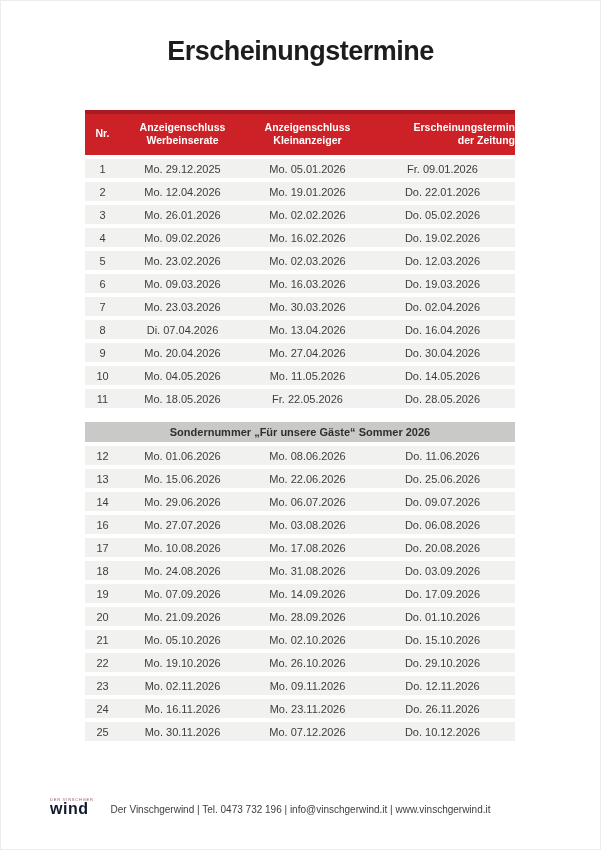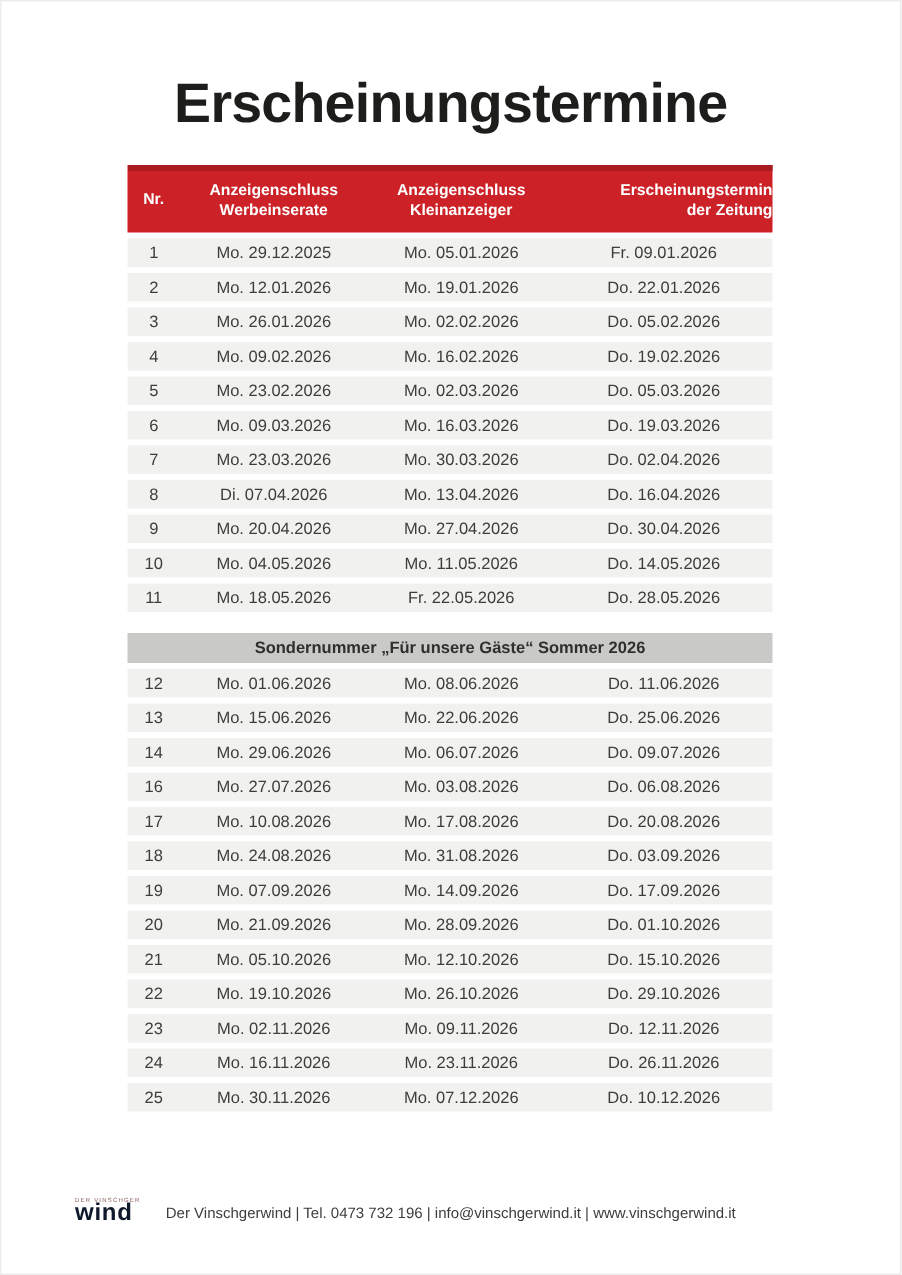--- a/index.html
+++ b/index.html
@@ -10,23 +10,23 @@
     position: relative;
     overflow: hidden;
   }
   .page {
     position: absolute; inset: 0;
     background: #ffffff;
     box-shadow: inset 0 0 0 1px #ececec;
   }
   .title {
     position: absolute;
-    top: 48px; left: 0; width: 100%;
-    text-align: center;
-    font-size: 37px;
+    top: 36px; left: 0; width: 100%;
+    text-align: center;
+    font-size: 27px;
     font-weight: bold;
     letter-spacing: -0.5px;
     color: var(--title-color, #1d1d1b);
   }
   .schedule-table {
     position: absolute;
     left: 85px; top: 110px;
     width: 430px;
   }
   .thead {
@@ -137,41 +137,41 @@
     </div>
     <div class="tbody">
         <div class="row">
           <div class="cell c0">1</div>
           <div class="cell c1">Mo. 29.12.2025</div>
           <div class="cell c2">Mo. 05.01.2026</div>
           <div class="cell c3">Fr. 09.01.2026</div>
         </div>
         <div class="row">
           <div class="cell c0">2</div>
-          <div class="cell c1">Mo. 12.01.2026</div>
+          <div class="cell c1">Mo. 12.04.2026</div>
           <div class="cell c2">Mo. 19.01.2026</div>
           <div class="cell c3">Do. 22.01.2026</div>
         </div>
         <div class="row">
           <div class="cell c0">3</div>
           <div class="cell c1">Mo. 26.01.2026</div>
           <div class="cell c2">Mo. 02.02.2026</div>
           <div class="cell c3">Do. 05.02.2026</div>
         </div>
         <div class="row">
           <div class="cell c0">4</div>
           <div class="cell c1">Mo. 09.02.2026</div>
           <div class="cell c2">Mo. 16.02.2026</div>
           <div class="cell c3">Do. 19.02.2026</div>
         </div>
         <div class="row">
           <div class="cell c0">5</div>
           <div class="cell c1">Mo. 23.02.2026</div>
           <div class="cell c2">Mo. 02.03.2026</div>
-          <div class="cell c3">Do. 05.03.2026</div>
+          <div class="cell c3">Do. 12.03.2026</div>
         </div>
         <div class="row">
           <div class="cell c0">6</div>
           <div class="cell c1">Mo. 09.03.2026</div>
           <div class="cell c2">Mo. 16.03.2026</div>
           <div class="cell c3">Do. 19.03.2026</div>
         </div>
         <div class="row">
           <div class="cell c0">7</div>
           <div class="cell c1">Mo. 23.03.2026</div>
@@ -247,21 +247,21 @@
         </div>
         <div class="row">
           <div class="cell c0">20</div>
           <div class="cell c1">Mo. 21.09.2026</div>
           <div class="cell c2">Mo. 28.09.2026</div>
           <div class="cell c3">Do. 01.10.2026</div>
         </div>
         <div class="row">
           <div class="cell c0">21</div>
           <div class="cell c1">Mo. 05.10.2026</div>
-          <div class="cell c2">Mo. 12.10.2026</div>
+          <div class="cell c2">Mo. 02.10.2026</div>
           <div class="cell c3">Do. 15.10.2026</div>
         </div>
         <div class="row">
           <div class="cell c0">22</div>
           <div class="cell c1">Mo. 19.10.2026</div>
           <div class="cell c2">Mo. 26.10.2026</div>
           <div class="cell c3">Do. 29.10.2026</div>
         </div>
         <div class="row">
           <div class="cell c0">23</div>

